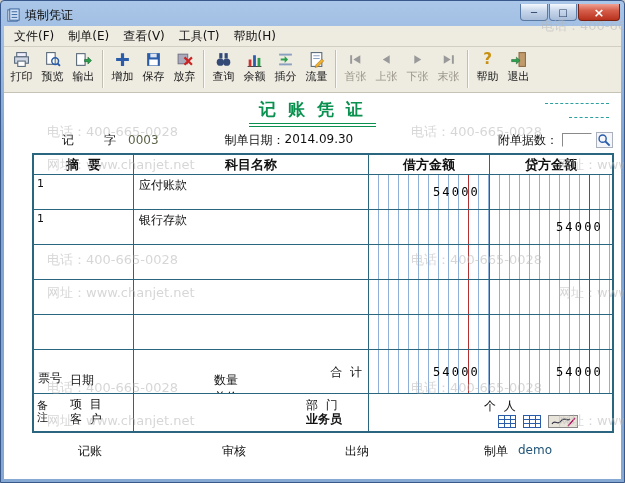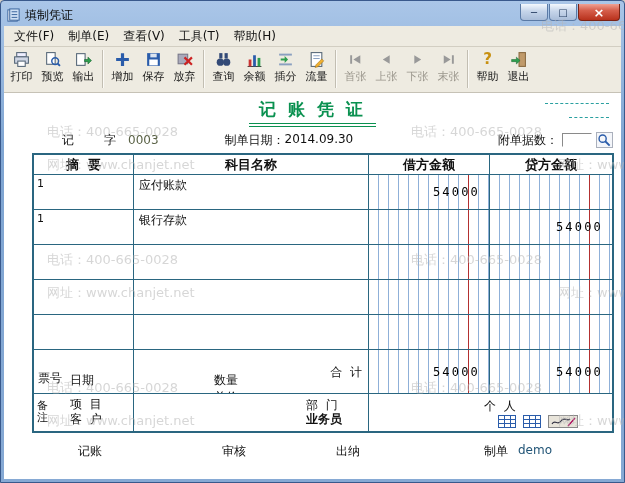--- a/index.html
+++ b/index.html
@@ -71,21 +71,21 @@
   .pr1{left:80px;top:4px;margin-top:35px;} .pr2{left:80px;bottom:4px;}
   .total-label{right:6px;top:50%;transform:translateY(-50%);}
   .rmk1{display:flex;}
   .remark-label{width:17px;line-height:12px;font-size:11px;word-break:break-all;padding-top:6px;margin-left:3px;}
   .proj-stack{margin-left:16px;padding-top:3px;line-height:15px;}
   .dept1{left:172px;top:3px;} .dept2{left:172px;bottom:3px;font-weight:bold;}
   .person{left:115px;top:4px;}
   .rmk-icons{position:absolute;right:34px;bottom:3px;display:flex;gap:7px;align-items:flex-end;}
 
   .sign{position:absolute;top:350px;font-size:12px;}
-  .sign-book{left:50px;margin-left:24px;} .sign-audit{left:218px;} .sign-cashier{left:332px;} .sign-maker{left:480px;}
+  .sign-book{left:50px;margin-left:24px;} .sign-audit{left:218px;} .sign-cashier{left:341px;} .sign-maker{left:480px;}
   .sign-value{left:514px;color:#225577;}
 
   
   .wm-layer{position:absolute;inset:0;pointer-events:none;z-index:40;}
   .wm{position:absolute;font-size:13px;color:var(--watermark,#b6b6b6);opacity:.55;white-space:nowrap;}
 </style>
 </head>
 <body>
 
 <div class="window">

